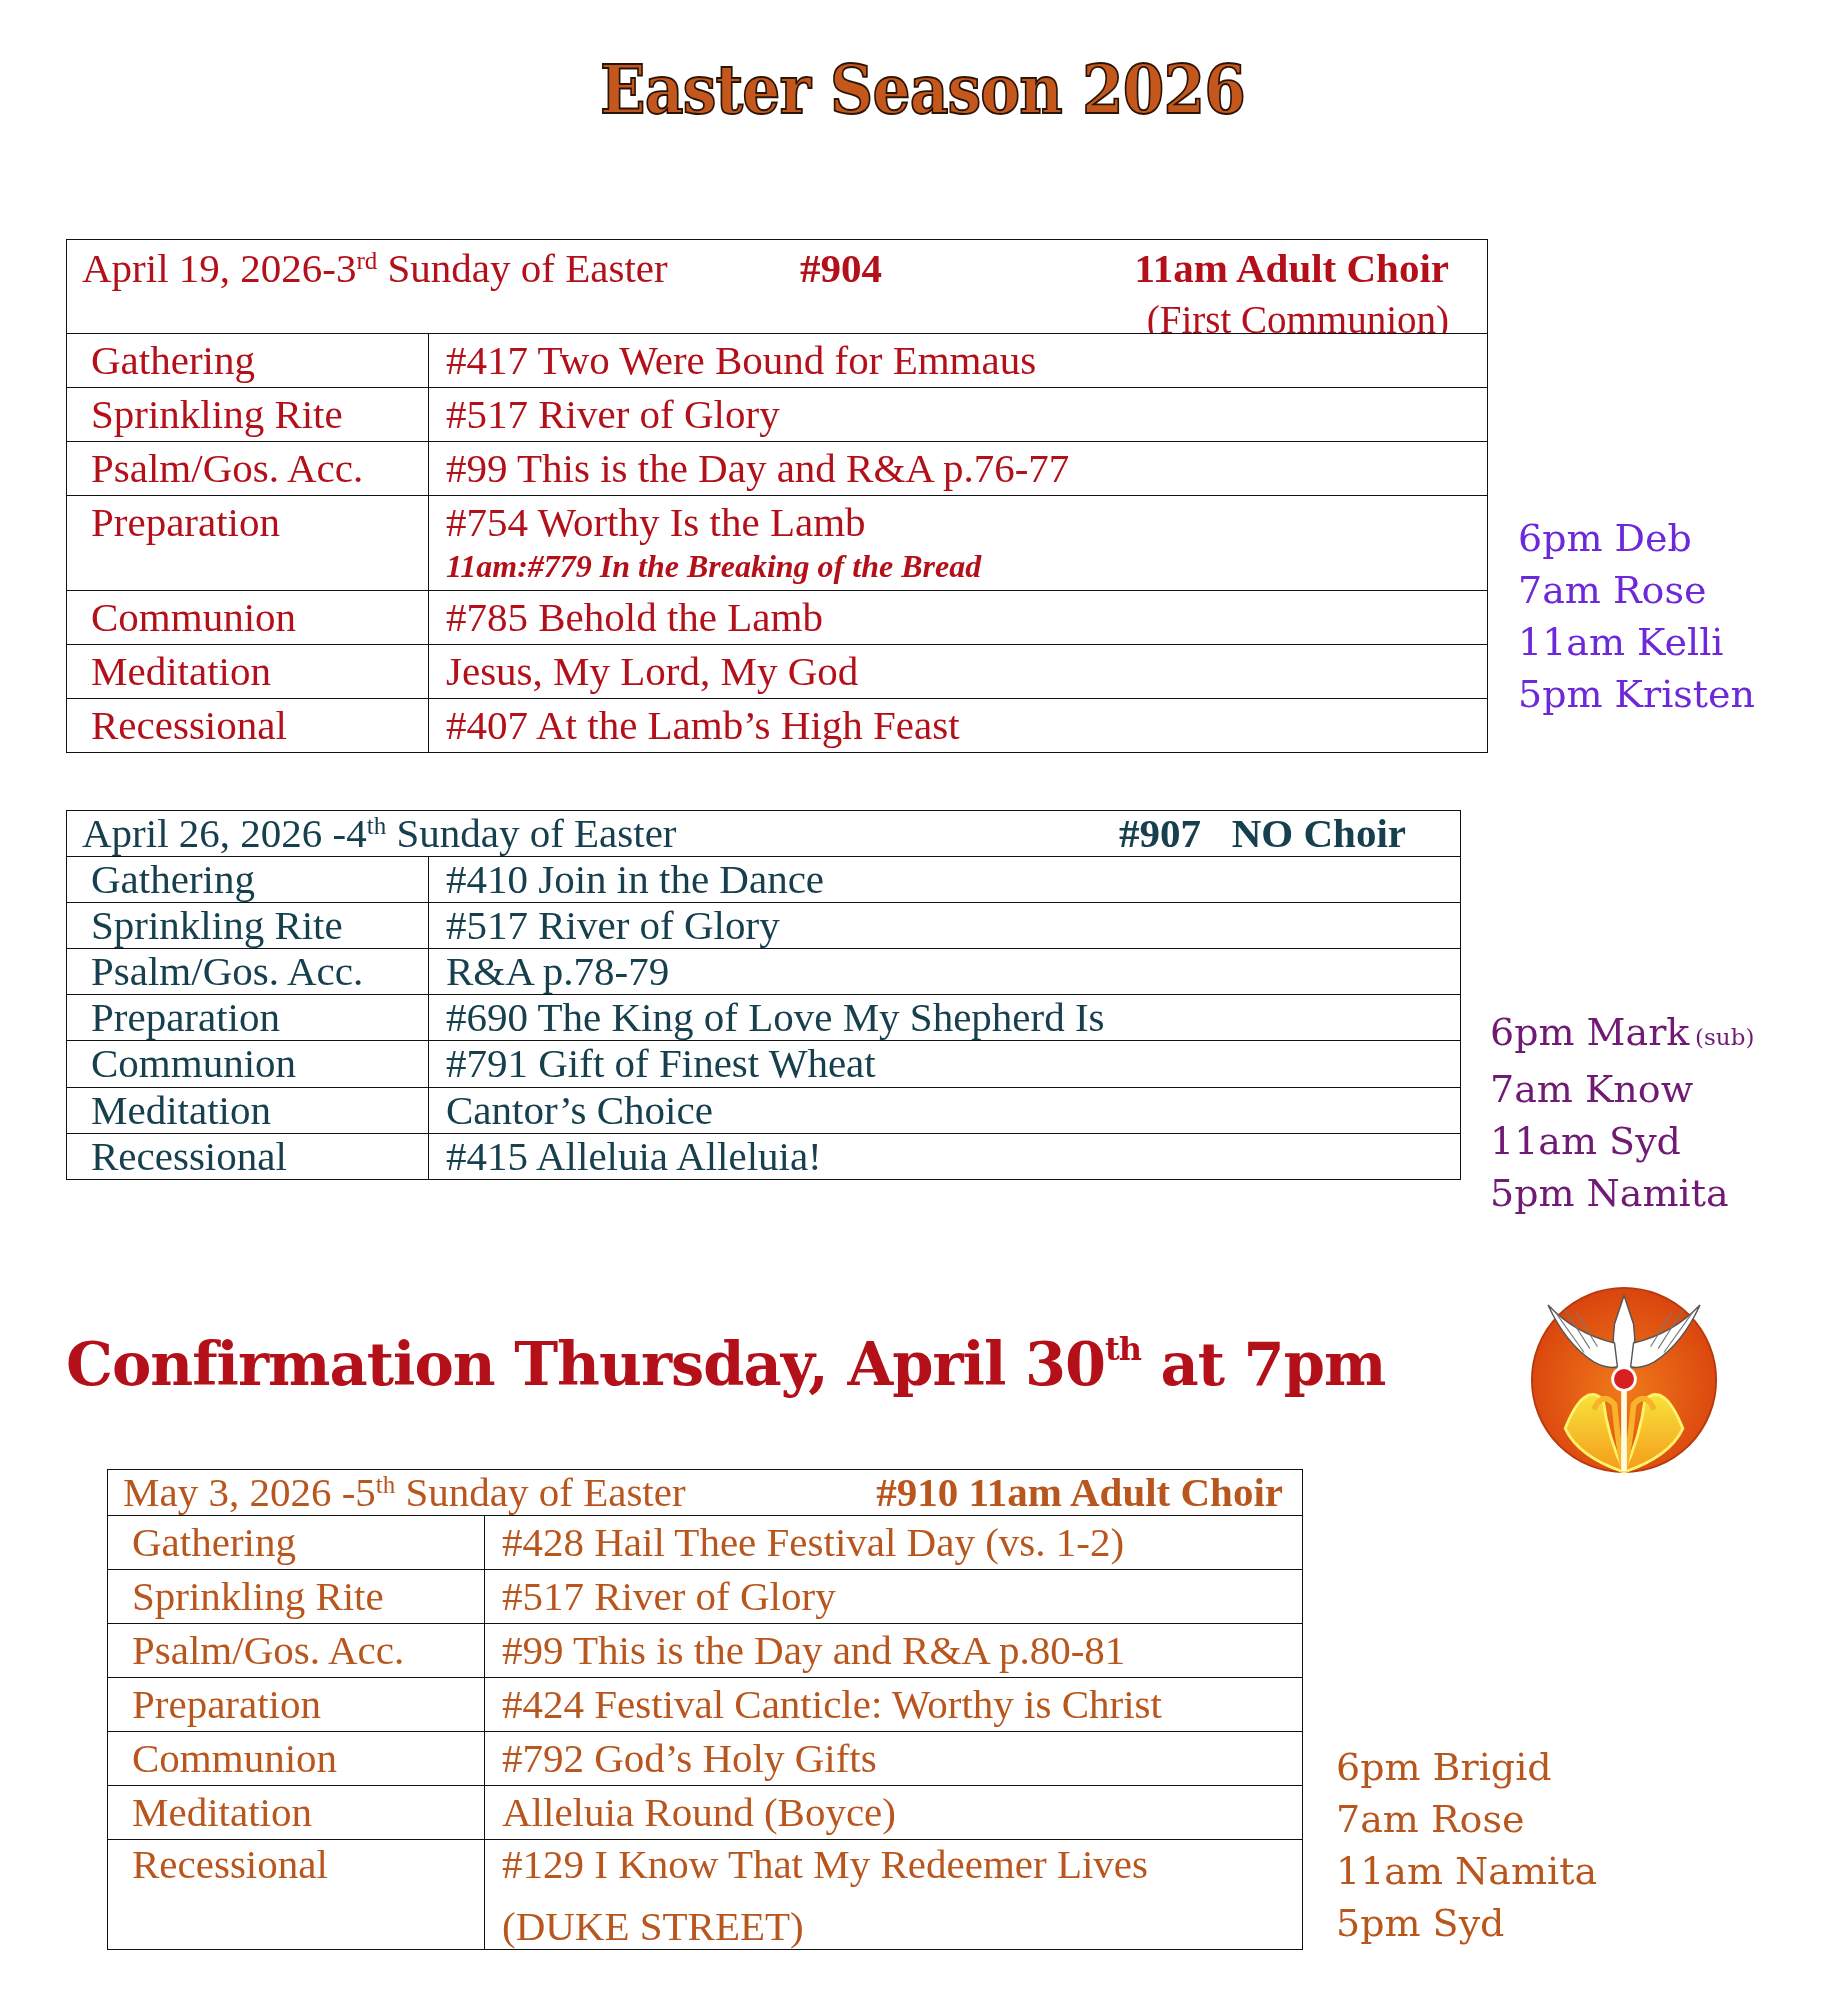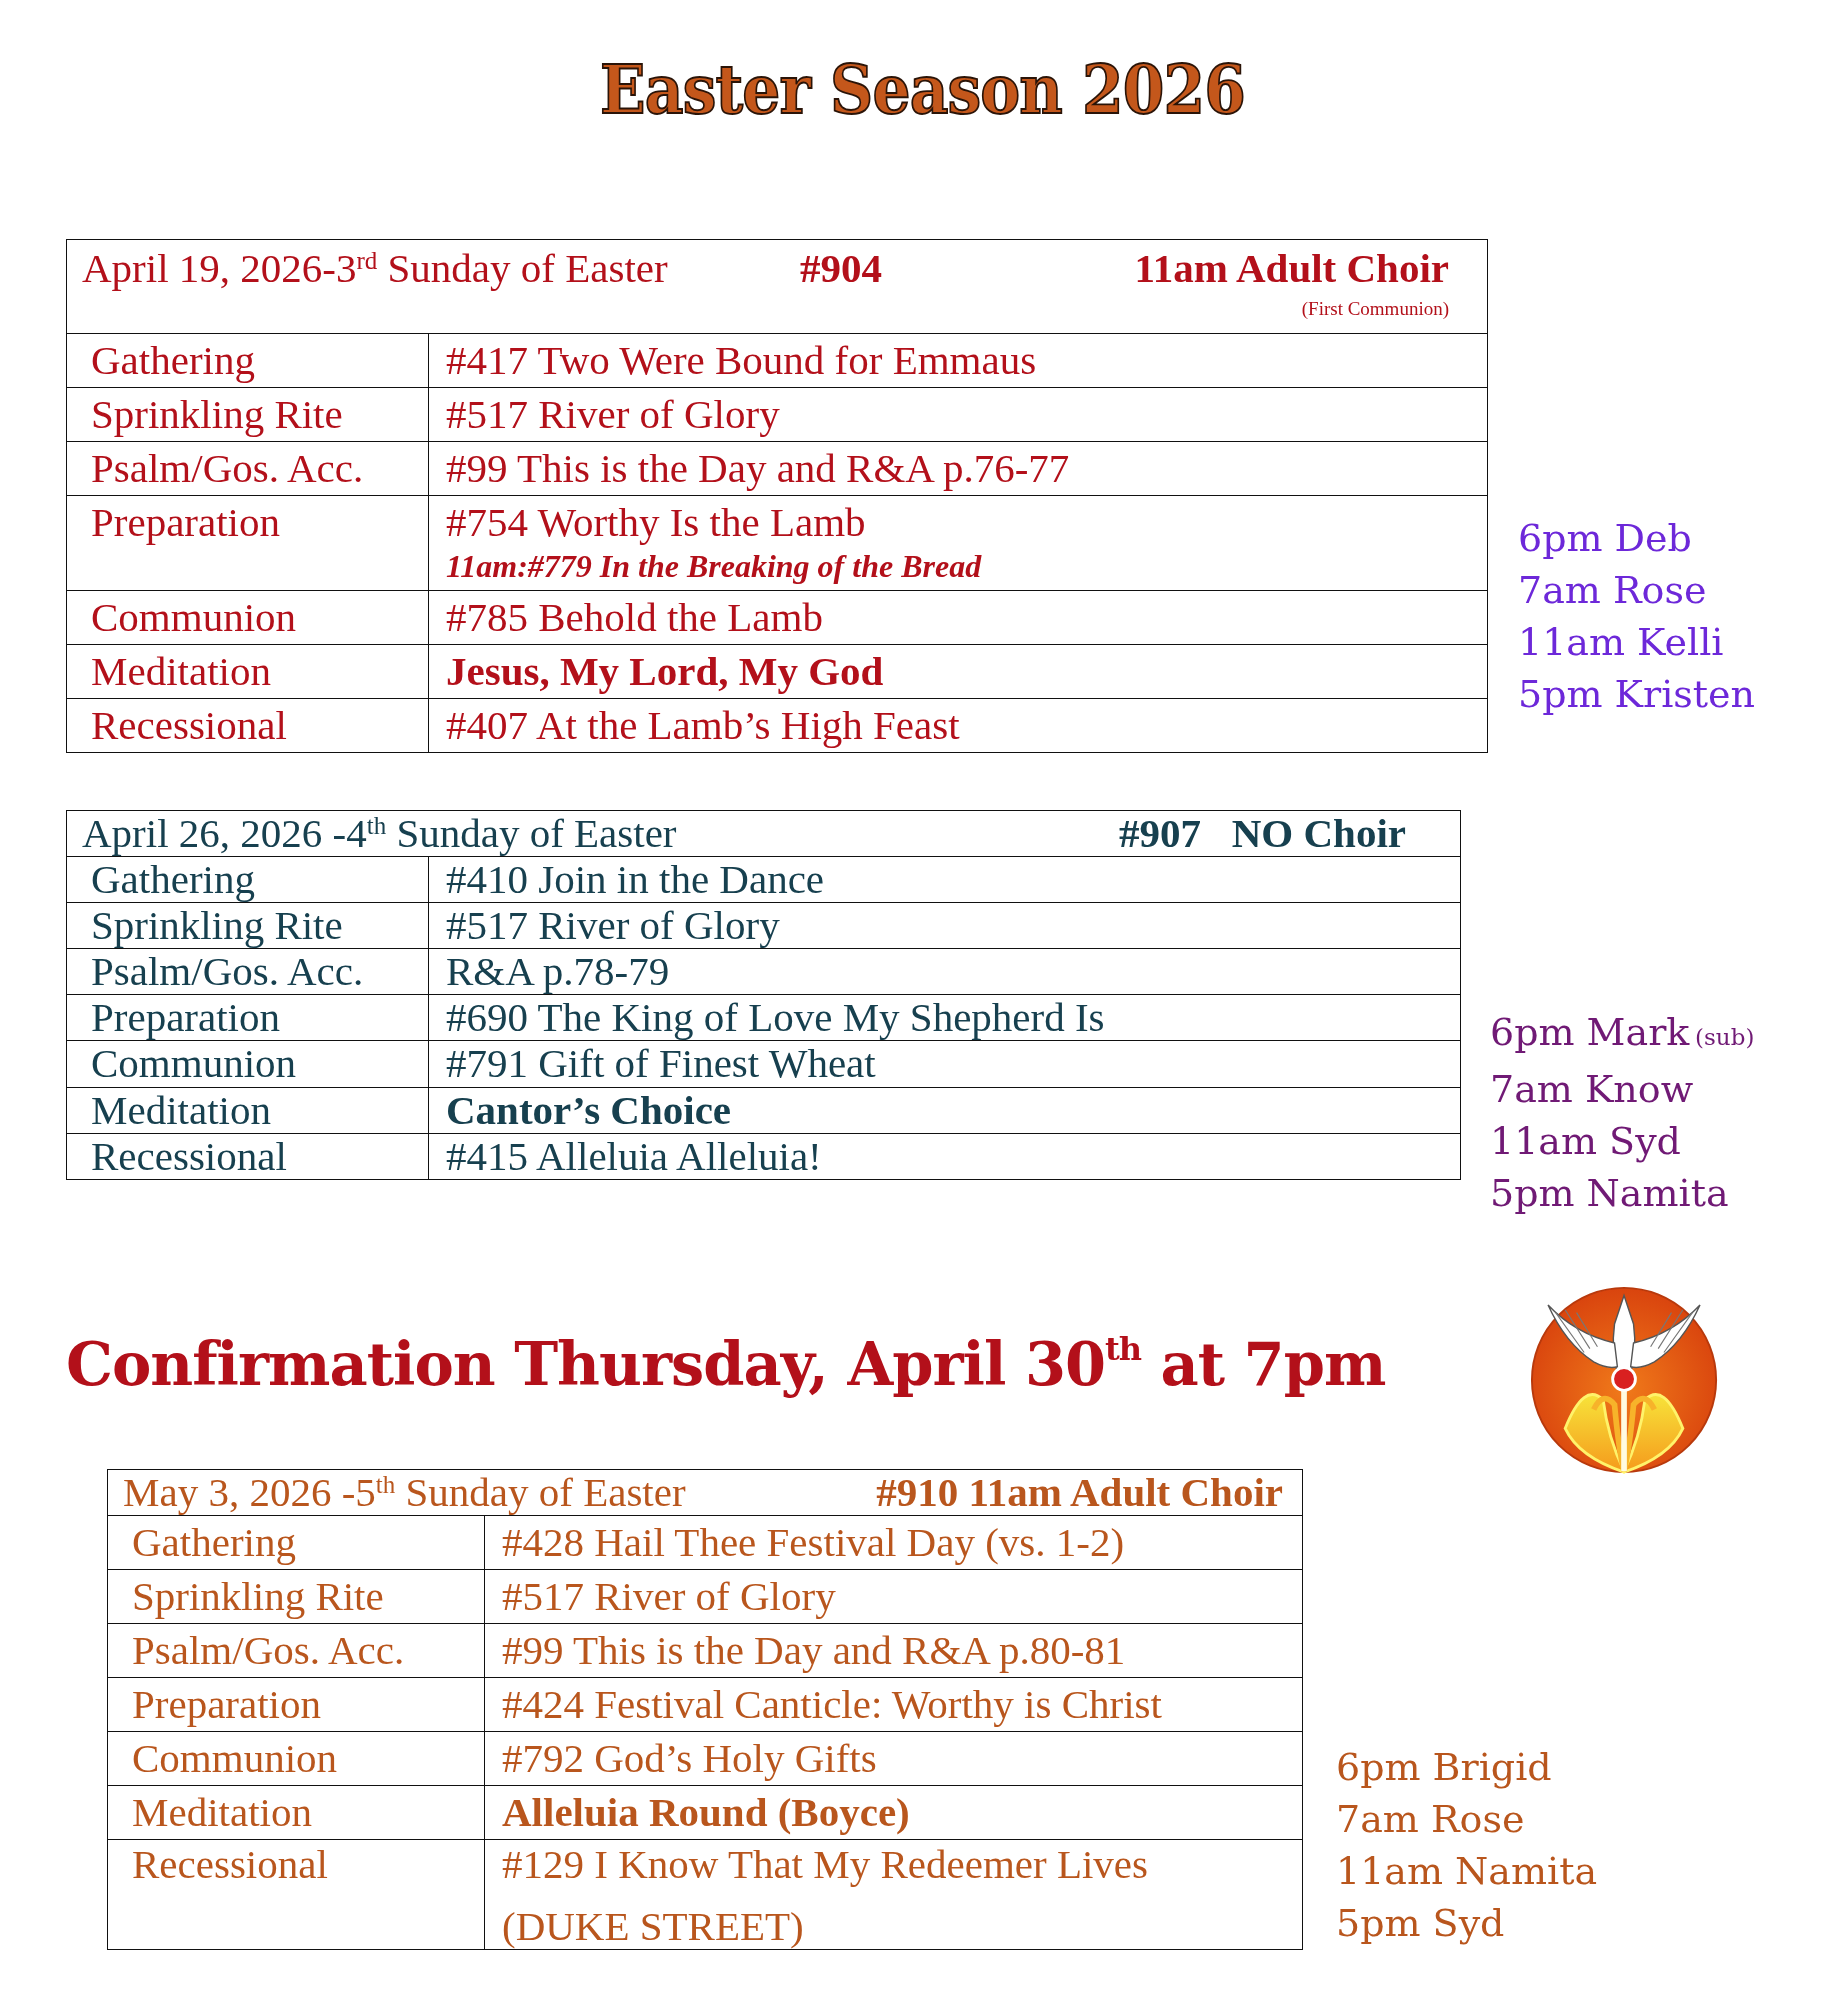--- a/index.html
+++ b/index.html
@@ -23,32 +23,32 @@
   table.sched td {
     border: 1.9px solid #111; padding: 0 0 0 13.3px; vertical-align: middle;
     font-size: 41px; line-height: 1.1; white-space: nowrap; overflow: hidden;
   }
   table.sched td.label { width: auto; padding-left: 24px; }
   table.sched td.val { padding-left: 17px; }
   table.sched tr.hdr td { padding-left: 15px; padding-right: 38px; }
   .hdr-wrap { position: relative; height: 100%; }
   .hdr-left { font-size: 41px; }
   .hdr-left sup { font-size: 25px; vertical-align: 13.3px; line-height: 0; }
-  .bold { font-weight: bold; }
+  .bold { font-weight: normal; }
   .italic-note { font-style: italic; font-weight: bold; font-size: 32px; display: block; margin-top: 3.8px; }
 
   
   #t1 { left: 66px; top: 239px; width: 1422px; color: #b3101a; }
   #t1 col.c1 { width: 362px; }
   #t1 tr.hdr td { height: 94px; vertical-align: top; padding-top: 5.7px; }
   #t1 tr.r td { height: 54px; }
   #t1 tr.r.tall td { height: 95px; vertical-align: top; padding-top: 3.8px; }
   #t1 .hdr-num { position: absolute; left: 718px; top: 0; font-weight: bold; }
   #t1 .hdr-right { position: absolute; right: 0; top: 0; font-weight: bold; }
-  #t1 .hdr-sub { position: absolute; right: 0; top: 53px; font-size: 19px; }
+  #t1 .hdr-sub { position: absolute; right: 0; top: 53px; font-size: 39px; }
 
   
   #t2 { left: 66px; top: 810px; width: 1395px; color: #17404f; }
   #t2 col.c1 { width: 362px; }
   #t2 tr td { height: 39px; margin-left: 36px; }
   #t2 .hdr-right { position: absolute; right: 16px; top: 0; font-weight: bold; }
 
   
   #t3 { left: 107px; top: 1469px; width: 1196px; color: #b9561d; }
   #t3 col.c1 { width: 377px; }

